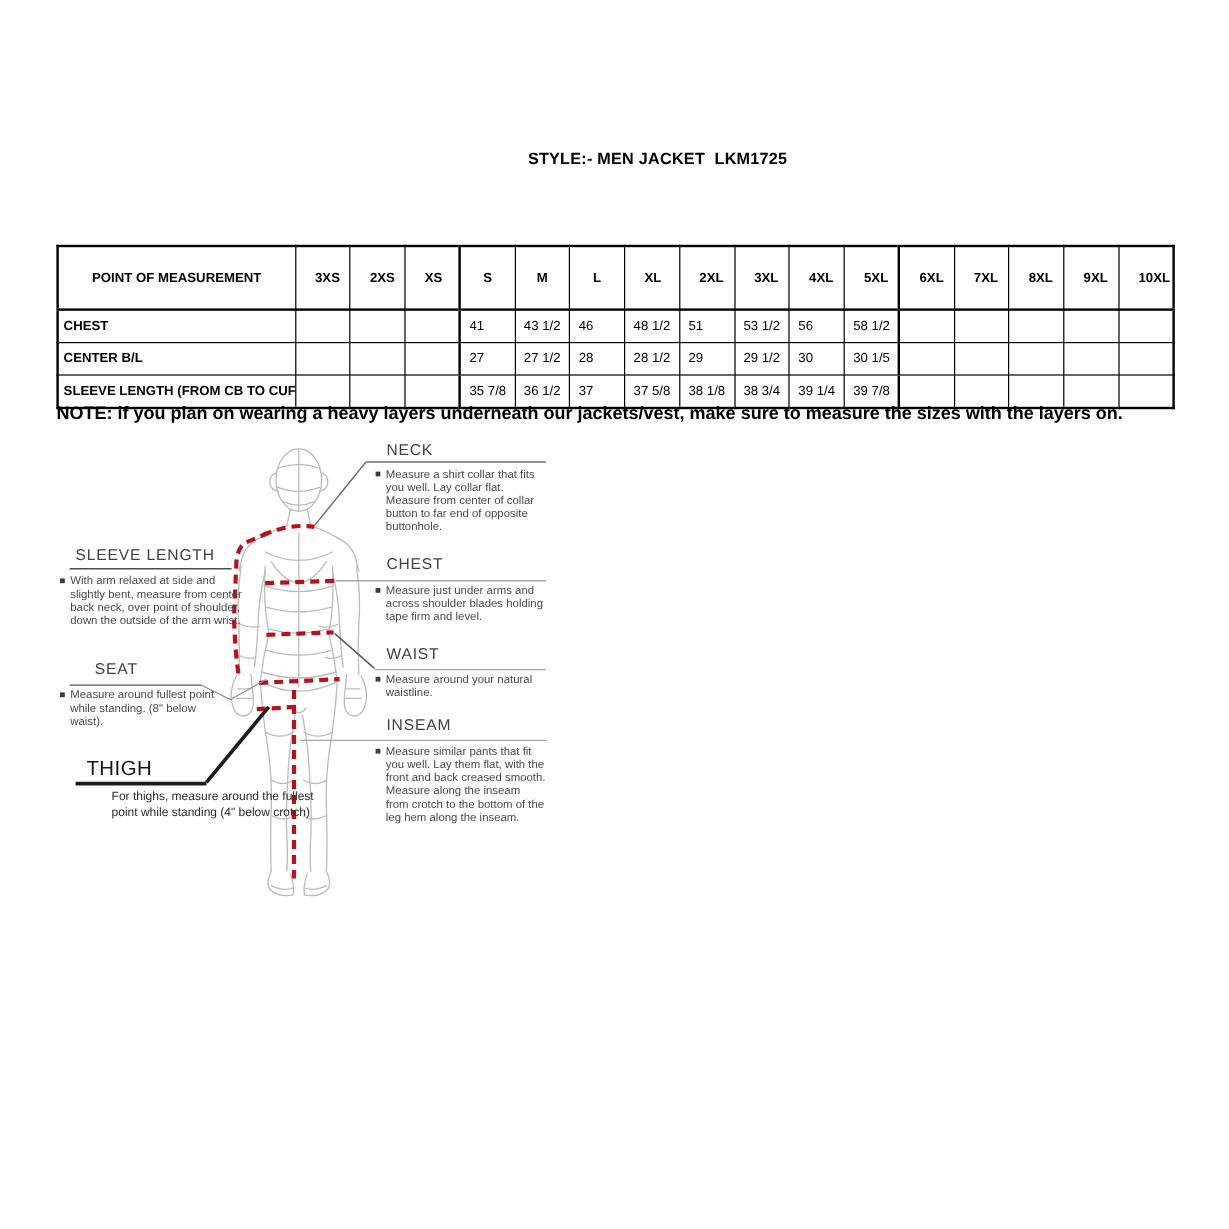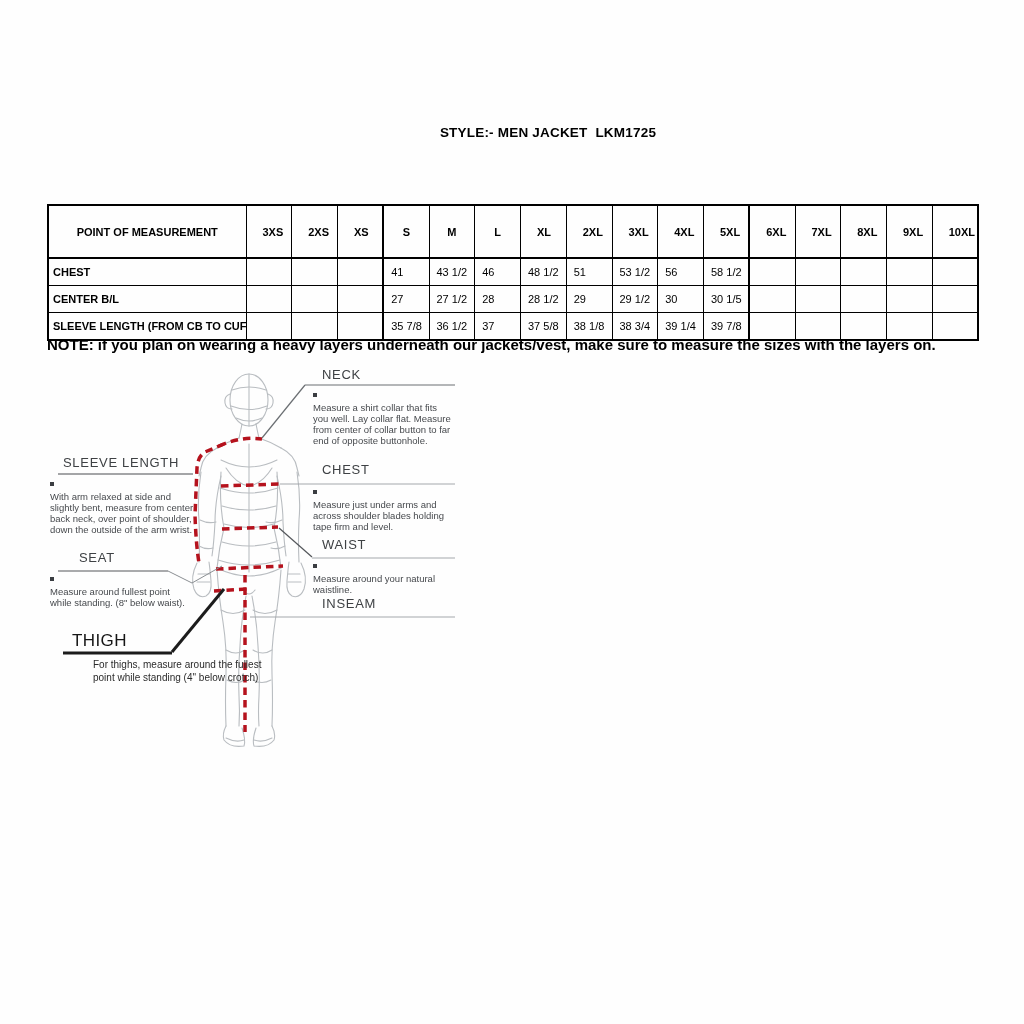--- a/index.html
+++ b/index.html
@@ -16,21 +16,21 @@
   #size-table th{font-size:11px;font-weight:bold;text-align:center;height:19px;padding:16px;}
   #size-table td{height:26px;font-size:11px;font-weight:normal;text-align:left;padding:0 0 0 7px;}
   #size-table td.rowlabel{font-weight:bold;padding-left:4px;}
   #size-table .thickL{border-left-width:2px;}
   #size-table .thickR{border-right-width:2px;}
 
   .note-line{position:absolute;left:47px;top:336px;font-size:15px;font-weight:bold;}
 
   .gsec-h{position:absolute;font-size:13px;color:#3e4144;letter-spacing:0.7px;white-space:nowrap;}
   .gsec-h.dark{font-size:17px;color:#161616;letter-spacing:0.4px;}
-  .gsec-t{position:absolute;display:flex;gap:5px;font-size:9.5px;line-height:11px;color:#46494d;flex-direction:column;}
+  .gsec-t{position:absolute;display:flex;gap:5px;font-size:9.5px;line-height:11px;color:#46494d;}
   .gsec-t .bullet{flex:none;width:3.5px;height:3.5px;background:#3a3d41;margin-top:3px;}
   .gsec-t .txt{flex:1;}
   .gsec-t.thigh-t{font-size:10px;line-height:13px;color:#2b2b2b;margin-left:20px;}
 
   #guide-svg{position:absolute;left:40px;top:360px;width:420px;height:400px;pointer-events:none;}
 </style>
 </head>
 <body>
 
 <div id="canvas">
@@ -235,20 +235,24 @@
     <span class="txt">Measure just under arms and across shoulder blades holding tape firm and level.</span>
   </div>
 
   <div class="gsec-h" style="left:322px;top:537px">WAIST</div>
   <div class="gsec-t" style="left:313px;top:561px;width:142px">
     <span class="bullet"></span>
     <span class="txt">Measure around your natural waistline.</span>
   </div>
 
   <div class="gsec-h" style="left:322px;top:596px">INSEAM</div>
+  <div class="gsec-t" style="left:313px;top:621px;width:142px">
+    <span class="bullet"></span>
+    <span class="txt">Measure similar pants that fit you well. Lay them flat, with the front and back creased smooth. Measure along the inseam from crotch to the bottom of the leg hem along the inseam.</span>
+  </div>
 
   <div class="gsec-h" style="left:63px;top:455px">SLEEVE LENGTH</div>
   <div class="gsec-t" style="left:50px;top:479px;width:152px">
     <span class="bullet"></span>
     <span class="txt">With arm relaxed at side and slightly bent, measure from center back neck, over point of shoulder, down the outside of the arm wrist.</span>
   </div>
 
   <div class="gsec-h" style="left:79px;top:550px">SEAT</div>
   <div class="gsec-t" style="left:50px;top:574px;width:142px">
     <span class="bullet"></span>

